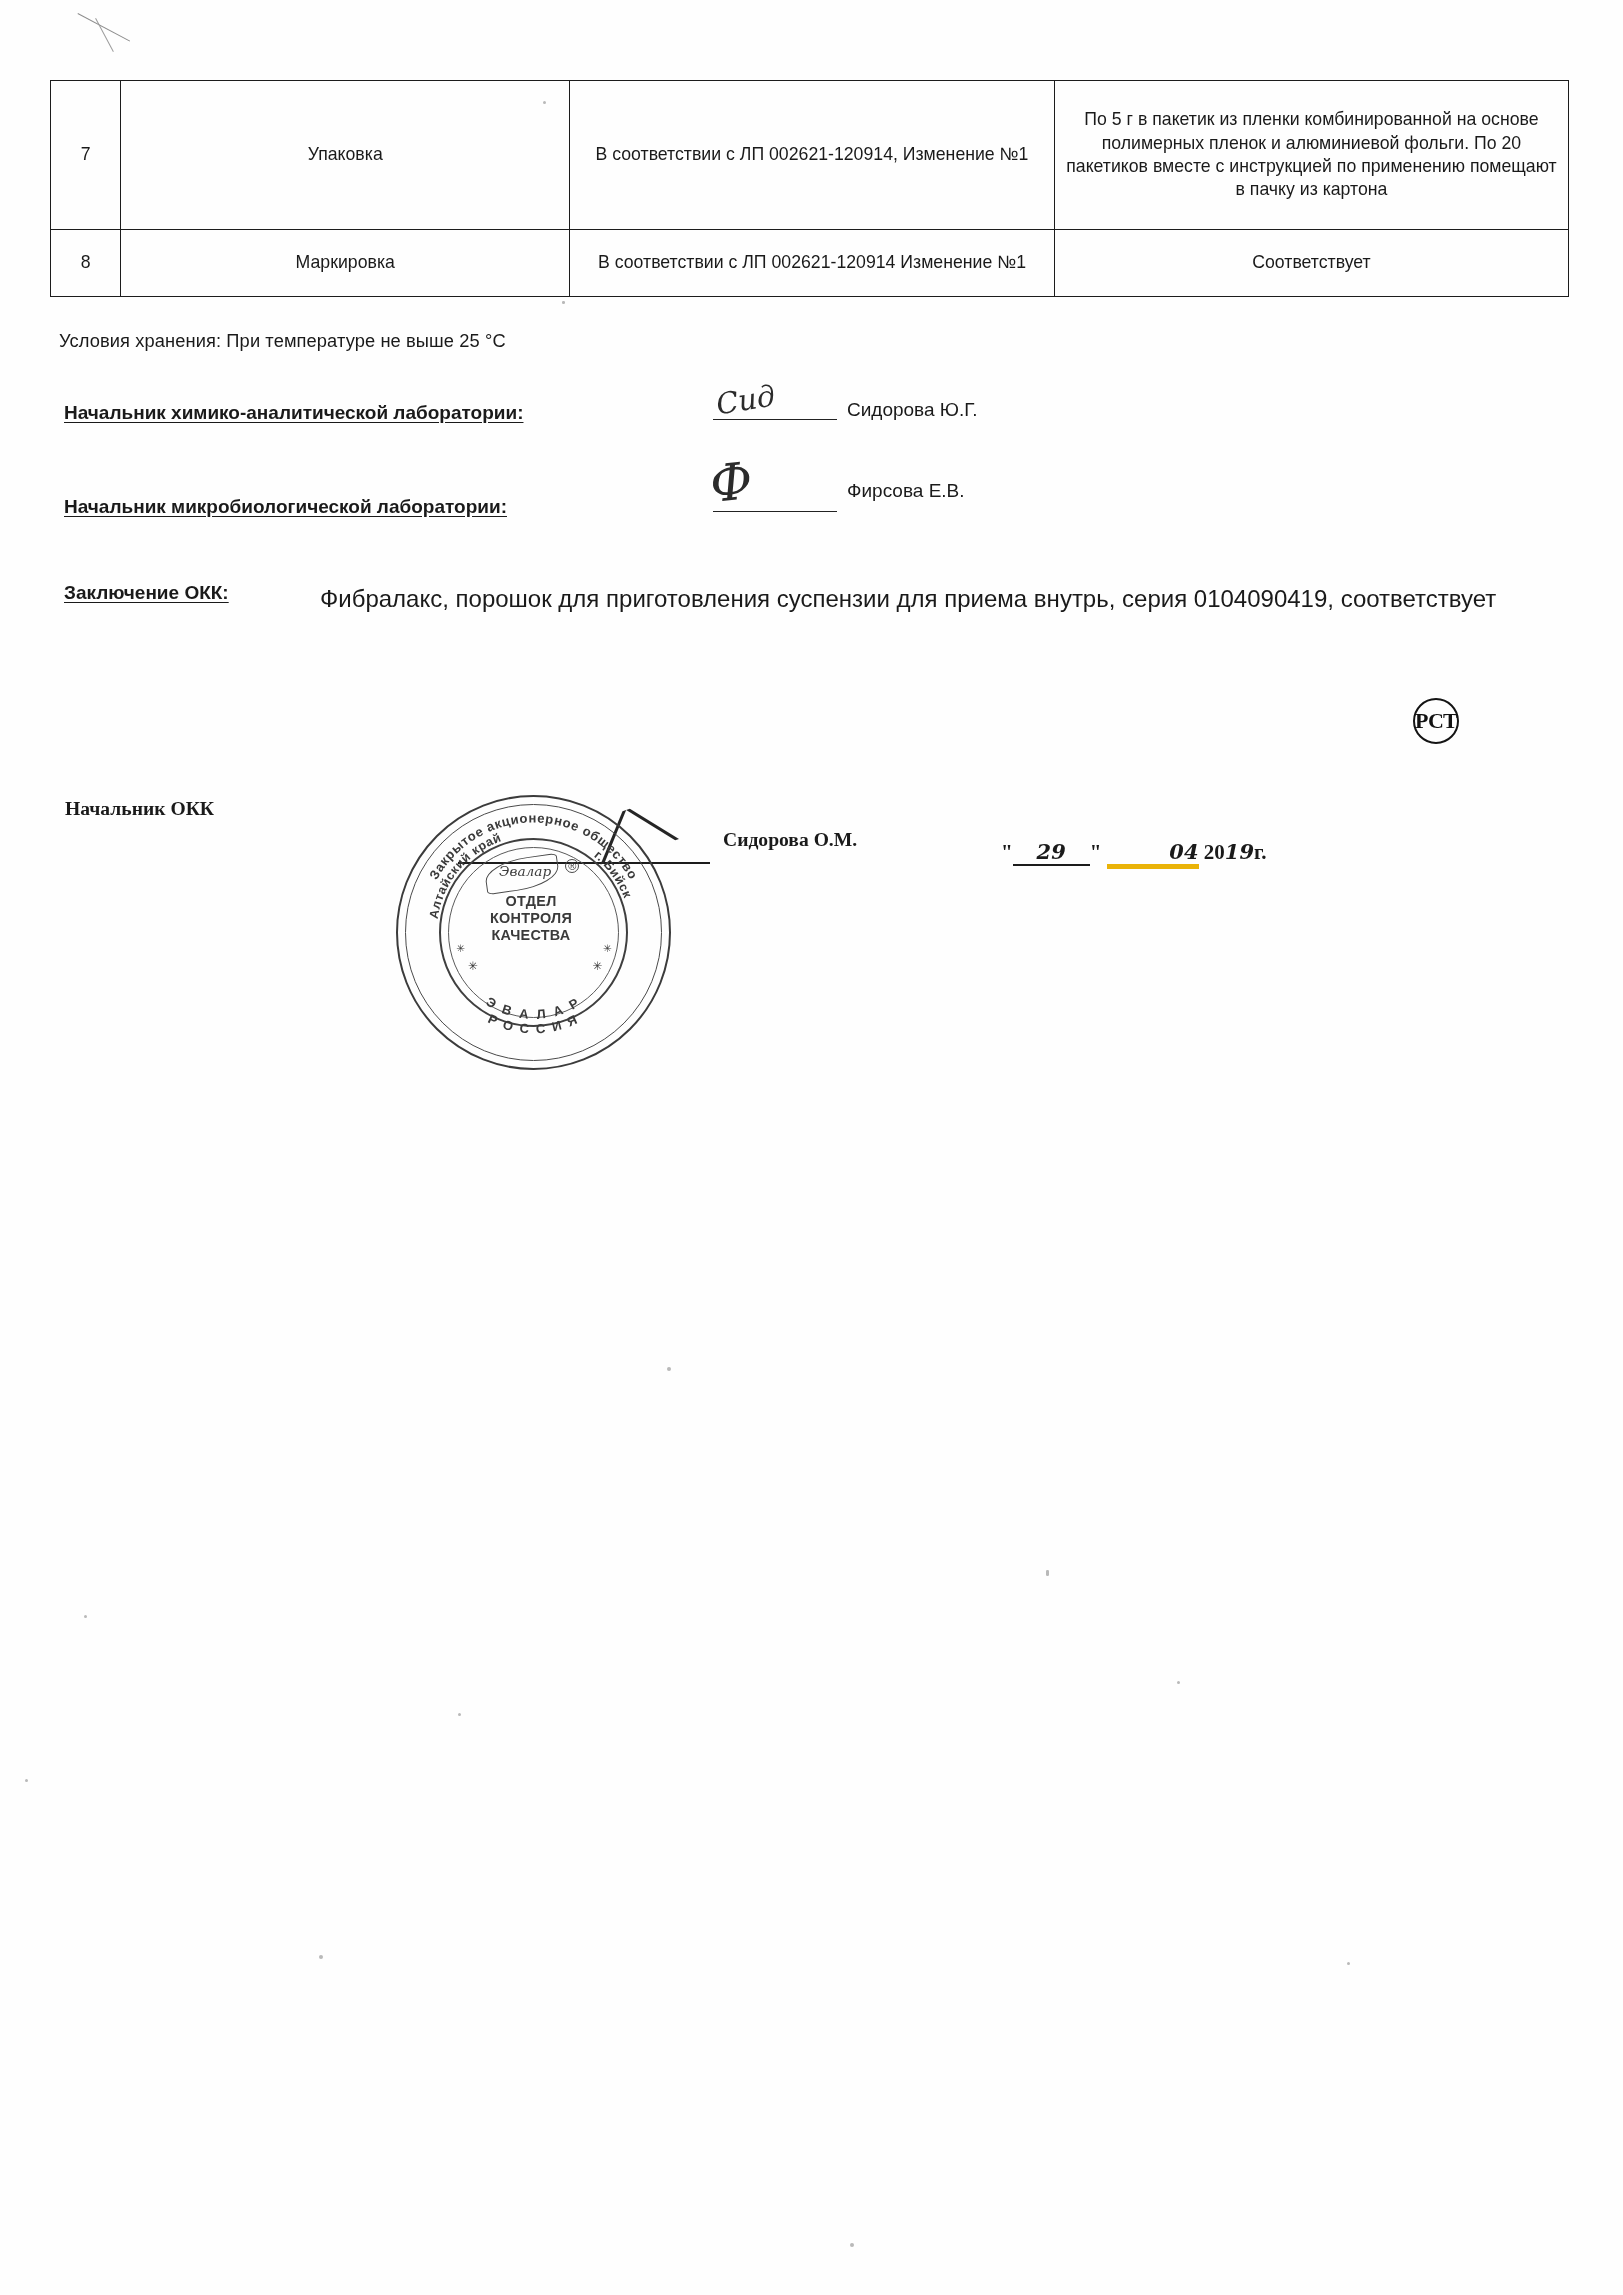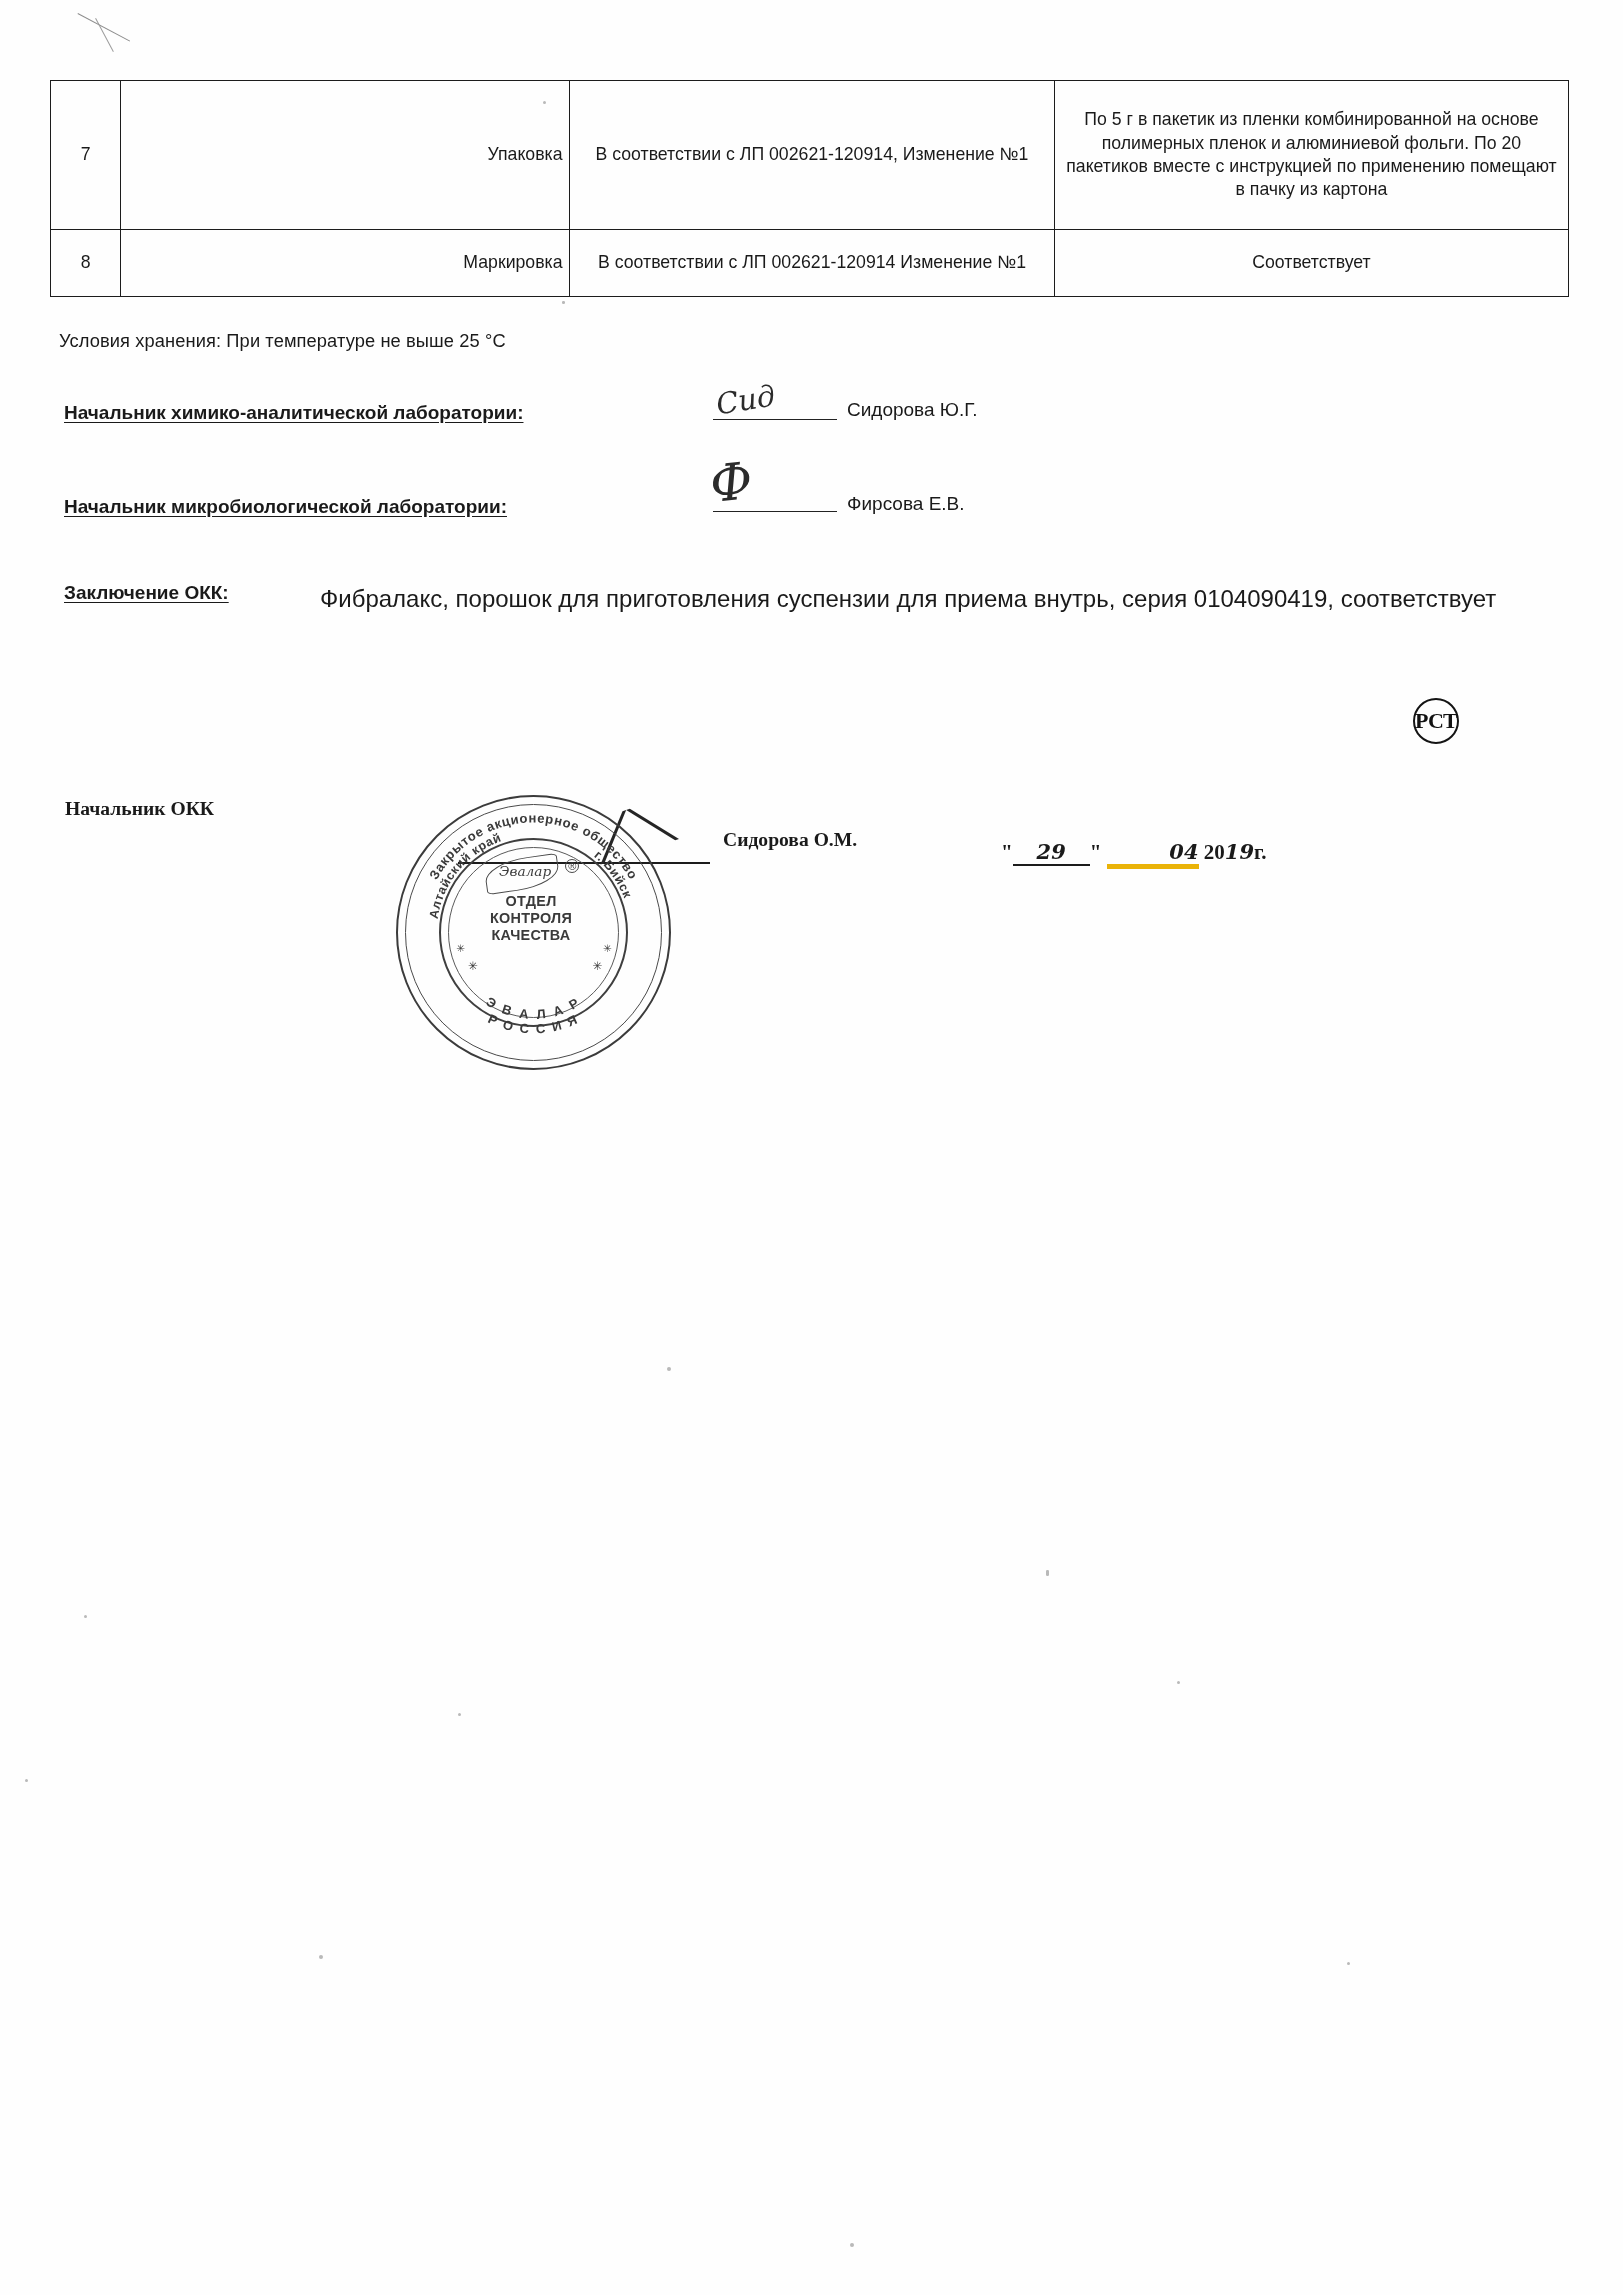--- a/index.html
+++ b/index.html
@@ -70,21 +70,21 @@
     table-layout: fixed;
     font-size: 17.7px;
   }
   .doc-table td {
     border: 1.3px solid #1c1c1c;
     padding: 3.9px 6.5px;
     vertical-align: middle;
     line-height: 1.32;
   }
   .col-num   { width: 56px;  text-align: center; }
-  .col-name  { width: 432px; text-align: right; padding-left: 15.7px; }
+  .col-name  { width: 432px; text-align: center; padding-left: 15.7px; }
   .col-req   { width: 468px; text-align: center; }
   .col-res   { width: 497px; text-align: center; }
 
   .row-pack td { height: 140px; }
   .row-mark td { height: 58px; }
 
   .cell-top { vertical-align: top; padding-top: 6.5px; }
 
   
   .storage {
@@ -360,21 +360,21 @@
   </div>
   <div class="sig-line" style="left:713px; top:419px; width:124px;"></div>
   <div class="scribble" style="left:716px; top:383px; font-size:29px;">Cuд</div>
   <div class="sig-name" style="left:847px; top:399px;">Сидорова Ю.Г.</div>
 
   <div class="sig-row" style="top:496px;">
     <span class="sig-label">Начальник микробиологической лаборатории:</span>
   </div>
   <div class="sig-line" style="left:713px; top:511px; width:124px;"></div>
   <div class="scribble" style="left:710px; top:453px; font-size:51px; transform:rotate(-6deg);">Ф</div>
-  <div class="sig-name" style="left:847px; top:493px;">Фирсова Е.В.</div>
+  <div class="sig-name" style="left:847px; top:480px;">Фирсова Е.В.</div>
 
   <div class="concl-label">Заключение ОКК:</div>
   <div class="concl-text">
     <span>Фибралакс, порошок для приготовления суспензии для приема внутрь, серия 0104090419, соответствует</span>
   </div>
 
   <div class="rst-mark">
     <span>РСТ</span>
   </div>
 

